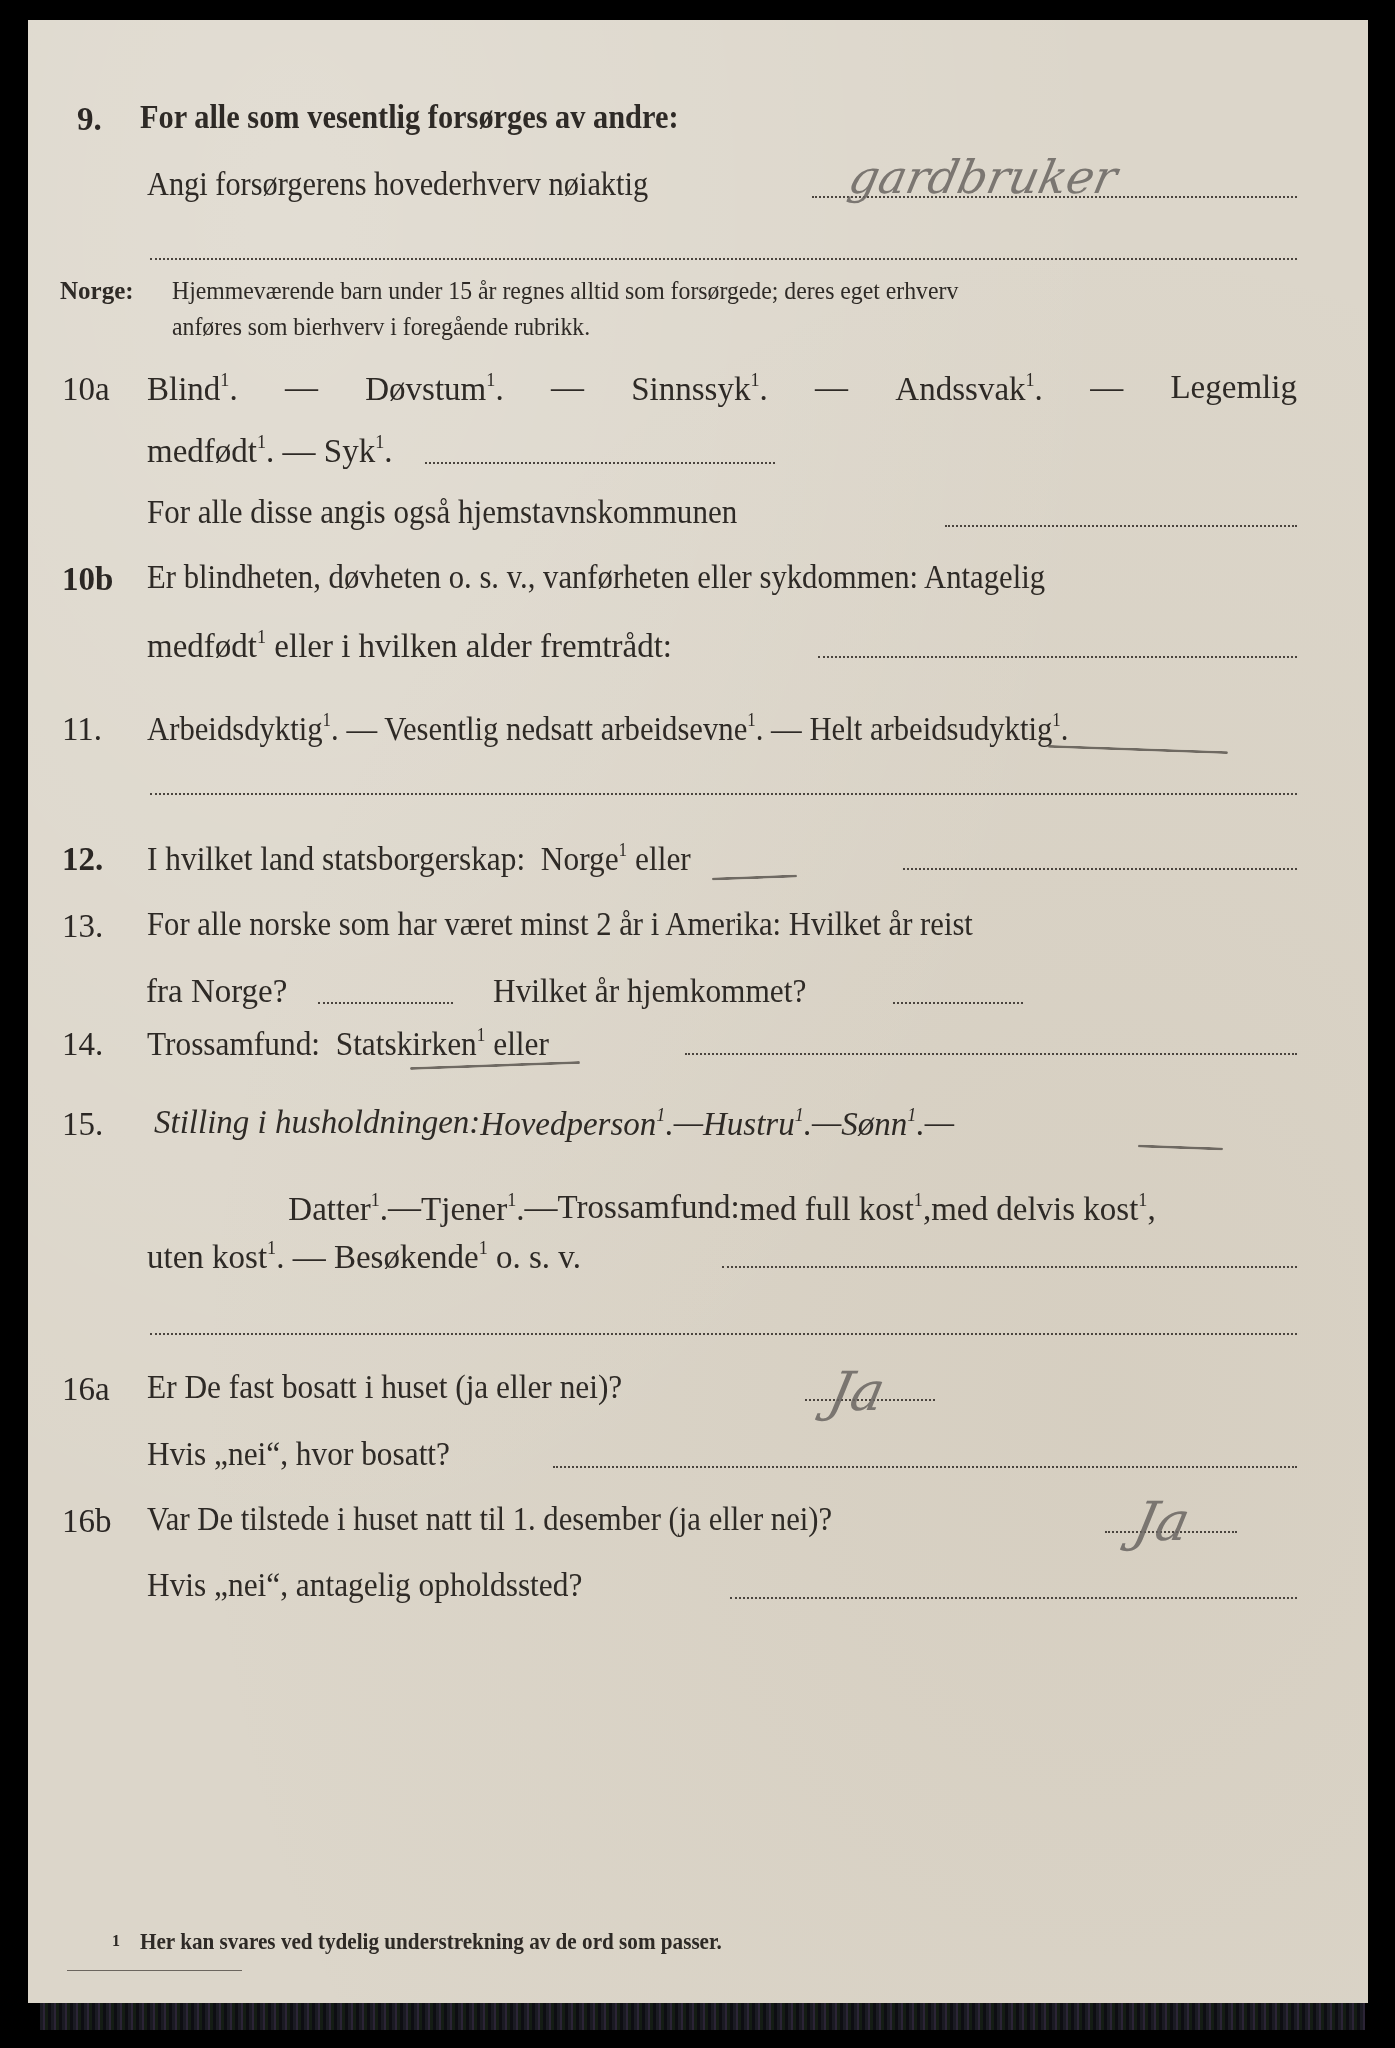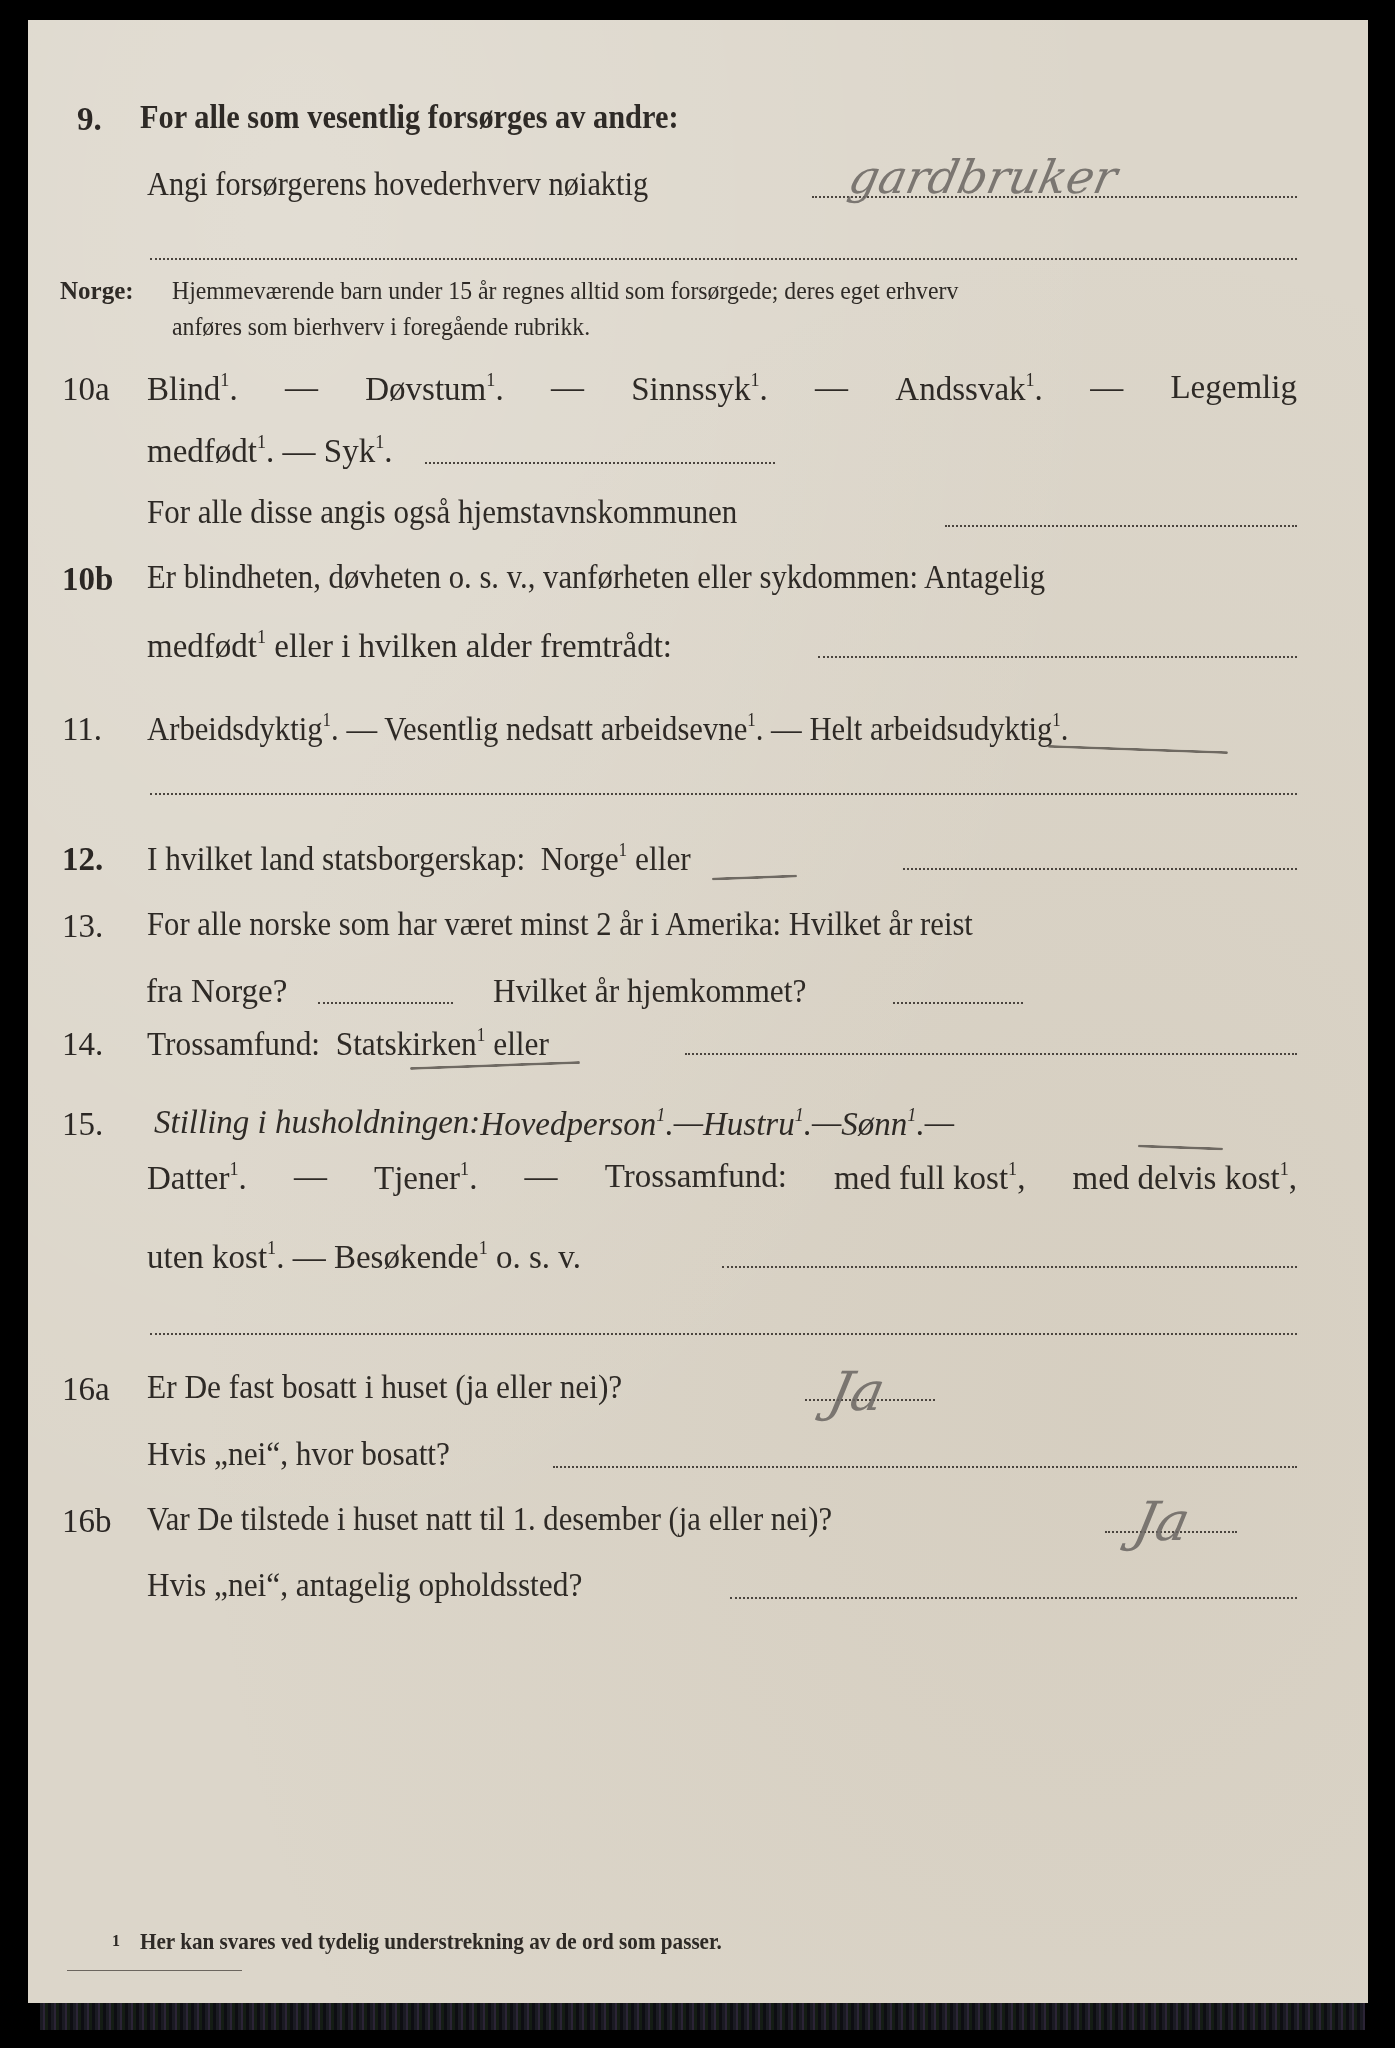--- a/index.html
+++ b/index.html
@@ -111,21 +111,21 @@
 <div class="line" style="left:154px;top:1106px;width:1150px;display:flex;justify-content:flex-start;font-style:italic;">
   <span>Stilling i husholdningen:</span>
   <span><span>Hovedperson</span><span class="sup">1</span>.</span>
   <span>—</span>
   <span><span>Hustru</span><span class="sup">1</span>.</span>
   <span>—</span>
   <span><span>Sønn</span><span class="sup">1</span>.</span>
   <span>—</span>
 </div>
 <div class="uline" style="left:1138px;top:1146px;width:85px;transform:rotate(2deg);"></div>
-<div class="line" style="left:147px;top:1160px;width:1150px;display:flex;justify-content:space-between;font-family:Liberation Serif, serif;">
+<div class="line" style="left:147px;top:1191px;width:1150px;display:flex;justify-content:center;font-family:Liberation Serif, serif;">
   <span><span>Datter</span><span class="sup">1</span>.</span>
   <span>—</span>
   <span><span>Tjener</span><span class="sup">1</span>.</span>
   <span>—</span>
   <span>Trossamfund:</span>
   <span><span>med full kost</span><span class="sup">1</span>,</span>
   <span><span>med delvis kost</span><span class="sup">1</span>,</span>
 </div>
 <div class="line" style="left:147px;top:1239px;">
   <span><span>uten kost</span><span class="sup">1</span>.</span> —

